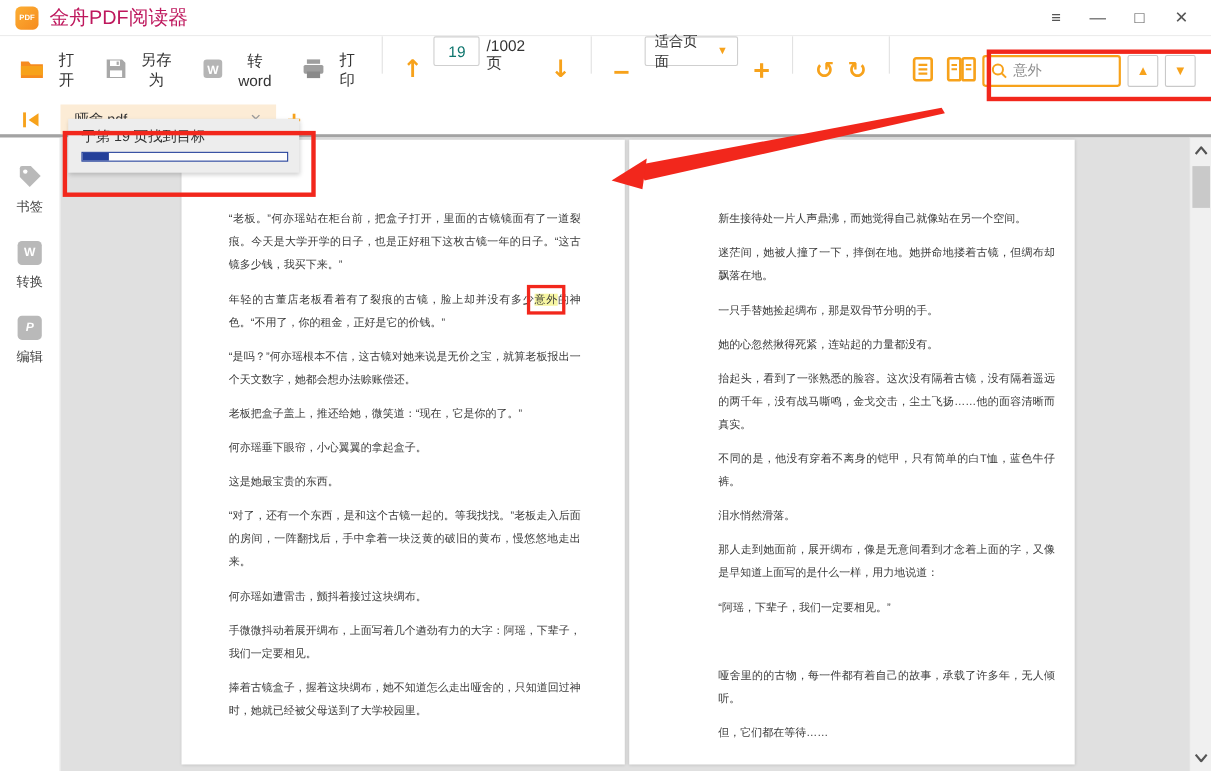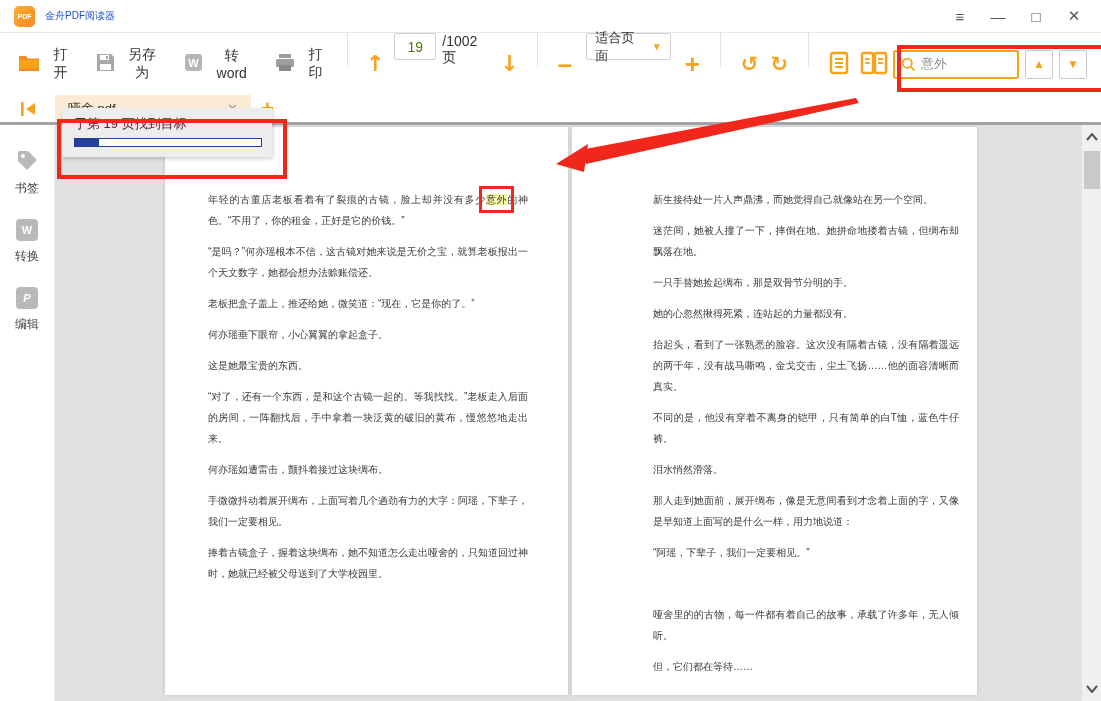--- a/index.html
+++ b/index.html
@@ -6,34 +6,34 @@
   html,body { width:1101px; height:701px; overflow:hidden;
     font-family:"Liberation Sans","DejaVu Sans",sans-serif; background:#fff; position:relative; }
 
   
   .titlebar { height:33px; display:flex; align-items:center; justify-content:space-between;
     padding:0 14px; border-bottom:1px solid #e8e8e8; background:#fff; }
   .app-id { display:flex; align-items:center; gap:10px; }
   .app-icon { width:21px; height:21px; border-radius:5px;
     background:linear-gradient(135deg,#fcae33,#f68b1f); color:#fff; font-size:7px; font-weight:bold;
     display:flex; align-items:center; justify-content:center; }
-  .app-title { font-size:10px; color:#1d4ed8; }
+  .app-title { font-size:18px; color:#be185d; }
   .win-controls { display:flex; align-items:center; gap:12px; color:#555; }
   .win-btn { width:26px; height:22px; display:flex; align-items:center; justify-content:center;
     font-size:15px; cursor:pointer; }
 
   
   .toolbar { height:62px; display:flex; background:#fff; padding:0 8px 0 14px; }
   .tool-btn { display:flex; align-items:center; gap:7px; font-size:14px; color:#333;
     background:none; border:none; cursor:pointer; padding:6px 4px; font-family:inherit; }
   .sep { width:1px; height:34px; background:#e2e2e2; margin:0 14px; }
   .arrow-btn { background:none; border:none; cursor:pointer; color:#F7A21B; font-size:22px;
     font-weight:bold; padding:0 4px; line-height:1; font-family:"DejaVu Sans",sans-serif; }
   .page-input { width:42px; height:27px; border:1px solid #cfcfcf; border-radius:2px;
-    text-align:center; font-size:14px; color:#4d7c0f; margin:0 6px; }
+    text-align:center; font-size:14px; color:#0f766e; margin:0 6px; }
   .page-total { font-size:14px; color:#333; margin-right:6px; }
   .zoom-btn { background:none; border:none; color:#F7A21B; font-size:26px; font-weight:bold;
     cursor:pointer; line-height:1; padding:0 6px; }
   .zoom-select { height:27px; border:1px solid #cfcfcf; border-radius:2px; background:#fff;
     display:flex; align-items:center; gap:6px; padding:0 8px; font-size:13px; color:#333;
     margin:0 8px; cursor:pointer; }
   .chev { font-size:10px; color:#F7A21B; }
   .rot-btn { background:none; border:none; color:#F7A21B; font-size:21px; font-weight:bold;
     cursor:pointer; padding:0 6px; line-height:1; font-family:"DejaVu Sans",sans-serif; }
   .view-btn { background:none; border:none; cursor:pointer; padding:2px 5px; }
@@ -242,20 +242,21 @@
       <span class="side-label">转换</span>
     </div>
     <div class="side-item">
       <div class="icon-badge">P</div>
       <span class="side-label">编辑</span>
     </div>
   </div>
 
   <div class="viewer">
     <div class="page page-left">
+        <div class="para">“老板。”何亦瑶站在柜台前，把盒子打开，里面的古镜镜面有了一道裂痕。今天是大学开学的日子，也是正好租下这枚古镜一年的日子。“这古镜多少钱，我买下来。”</div>
         <div class="para"><span>年轻的古董店老板看着有了裂痕的古镜，脸上却并没有多少</span><span class="hit">意外</span><span>的神色。“不用了，你的租金，正好是它的价钱。”</span></div>
         <div class="para">“是吗？”何亦瑶根本不信，这古镜对她来说是无价之宝，就算老板报出一个天文数字，她都会想办法赊账偿还。</div>
         <div class="para">老板把盒子盖上，推还给她，微笑道：“现在，它是你的了。”</div>
         <div class="para">何亦瑶垂下眼帘，小心翼翼的拿起盒子。</div>
         <div class="para">这是她最宝贵的东西。</div>
         <div class="para">“对了，还有一个东西，是和这个古镜一起的。等我找找。”老板走入后面的房间，一阵翻找后，手中拿着一块泛黄的破旧的黄布，慢悠悠地走出来。</div>
         <div class="para">何亦瑶如遭雷击，颤抖着接过这块绸布。</div>
         <div class="para">手微微抖动着展开绸布，上面写着几个遒劲有力的大字：阿瑶，下辈子，我们一定要相见。</div>
         <div class="para">捧着古镜盒子，握着这块绸布，她不知道怎么走出哑舍的，只知道回过神时，她就已经被父母送到了大学校园里。</div>
       </div>

